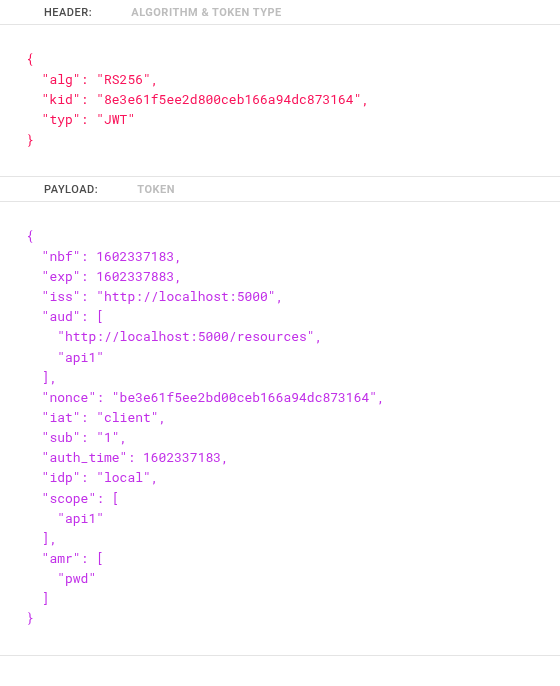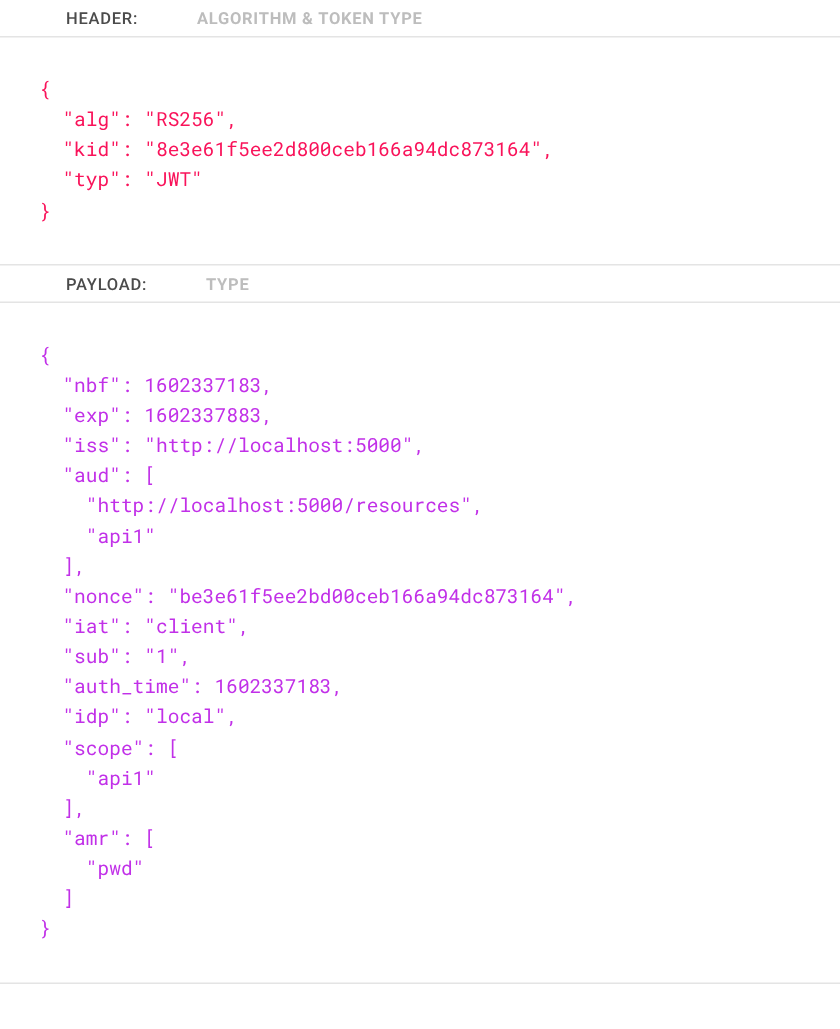--- a/index.html
+++ b/index.html
@@ -45,21 +45,21 @@
 </div>
 
 <div class="code-panel header-json">{
   "alg": "RS256",
   "kid": "8e3e61f5ee2d800ceb166a94dc873164",
   "typ": "JWT"
 }</div>
 
 <div class="section-header">
   <span>PAYLOAD:</span>
-  <span class="sub">TYPE</span>
+  <span class="sub">TOKEN</span>
 </div>
 
 <div class="code-panel payload-json">{
   "nbf": 1602337183,
   "exp": 1602337883,
   "iss": "http://localhost:5000",
   "aud": [
     "http://localhost:5000/resources",
     "api1"
   ],

